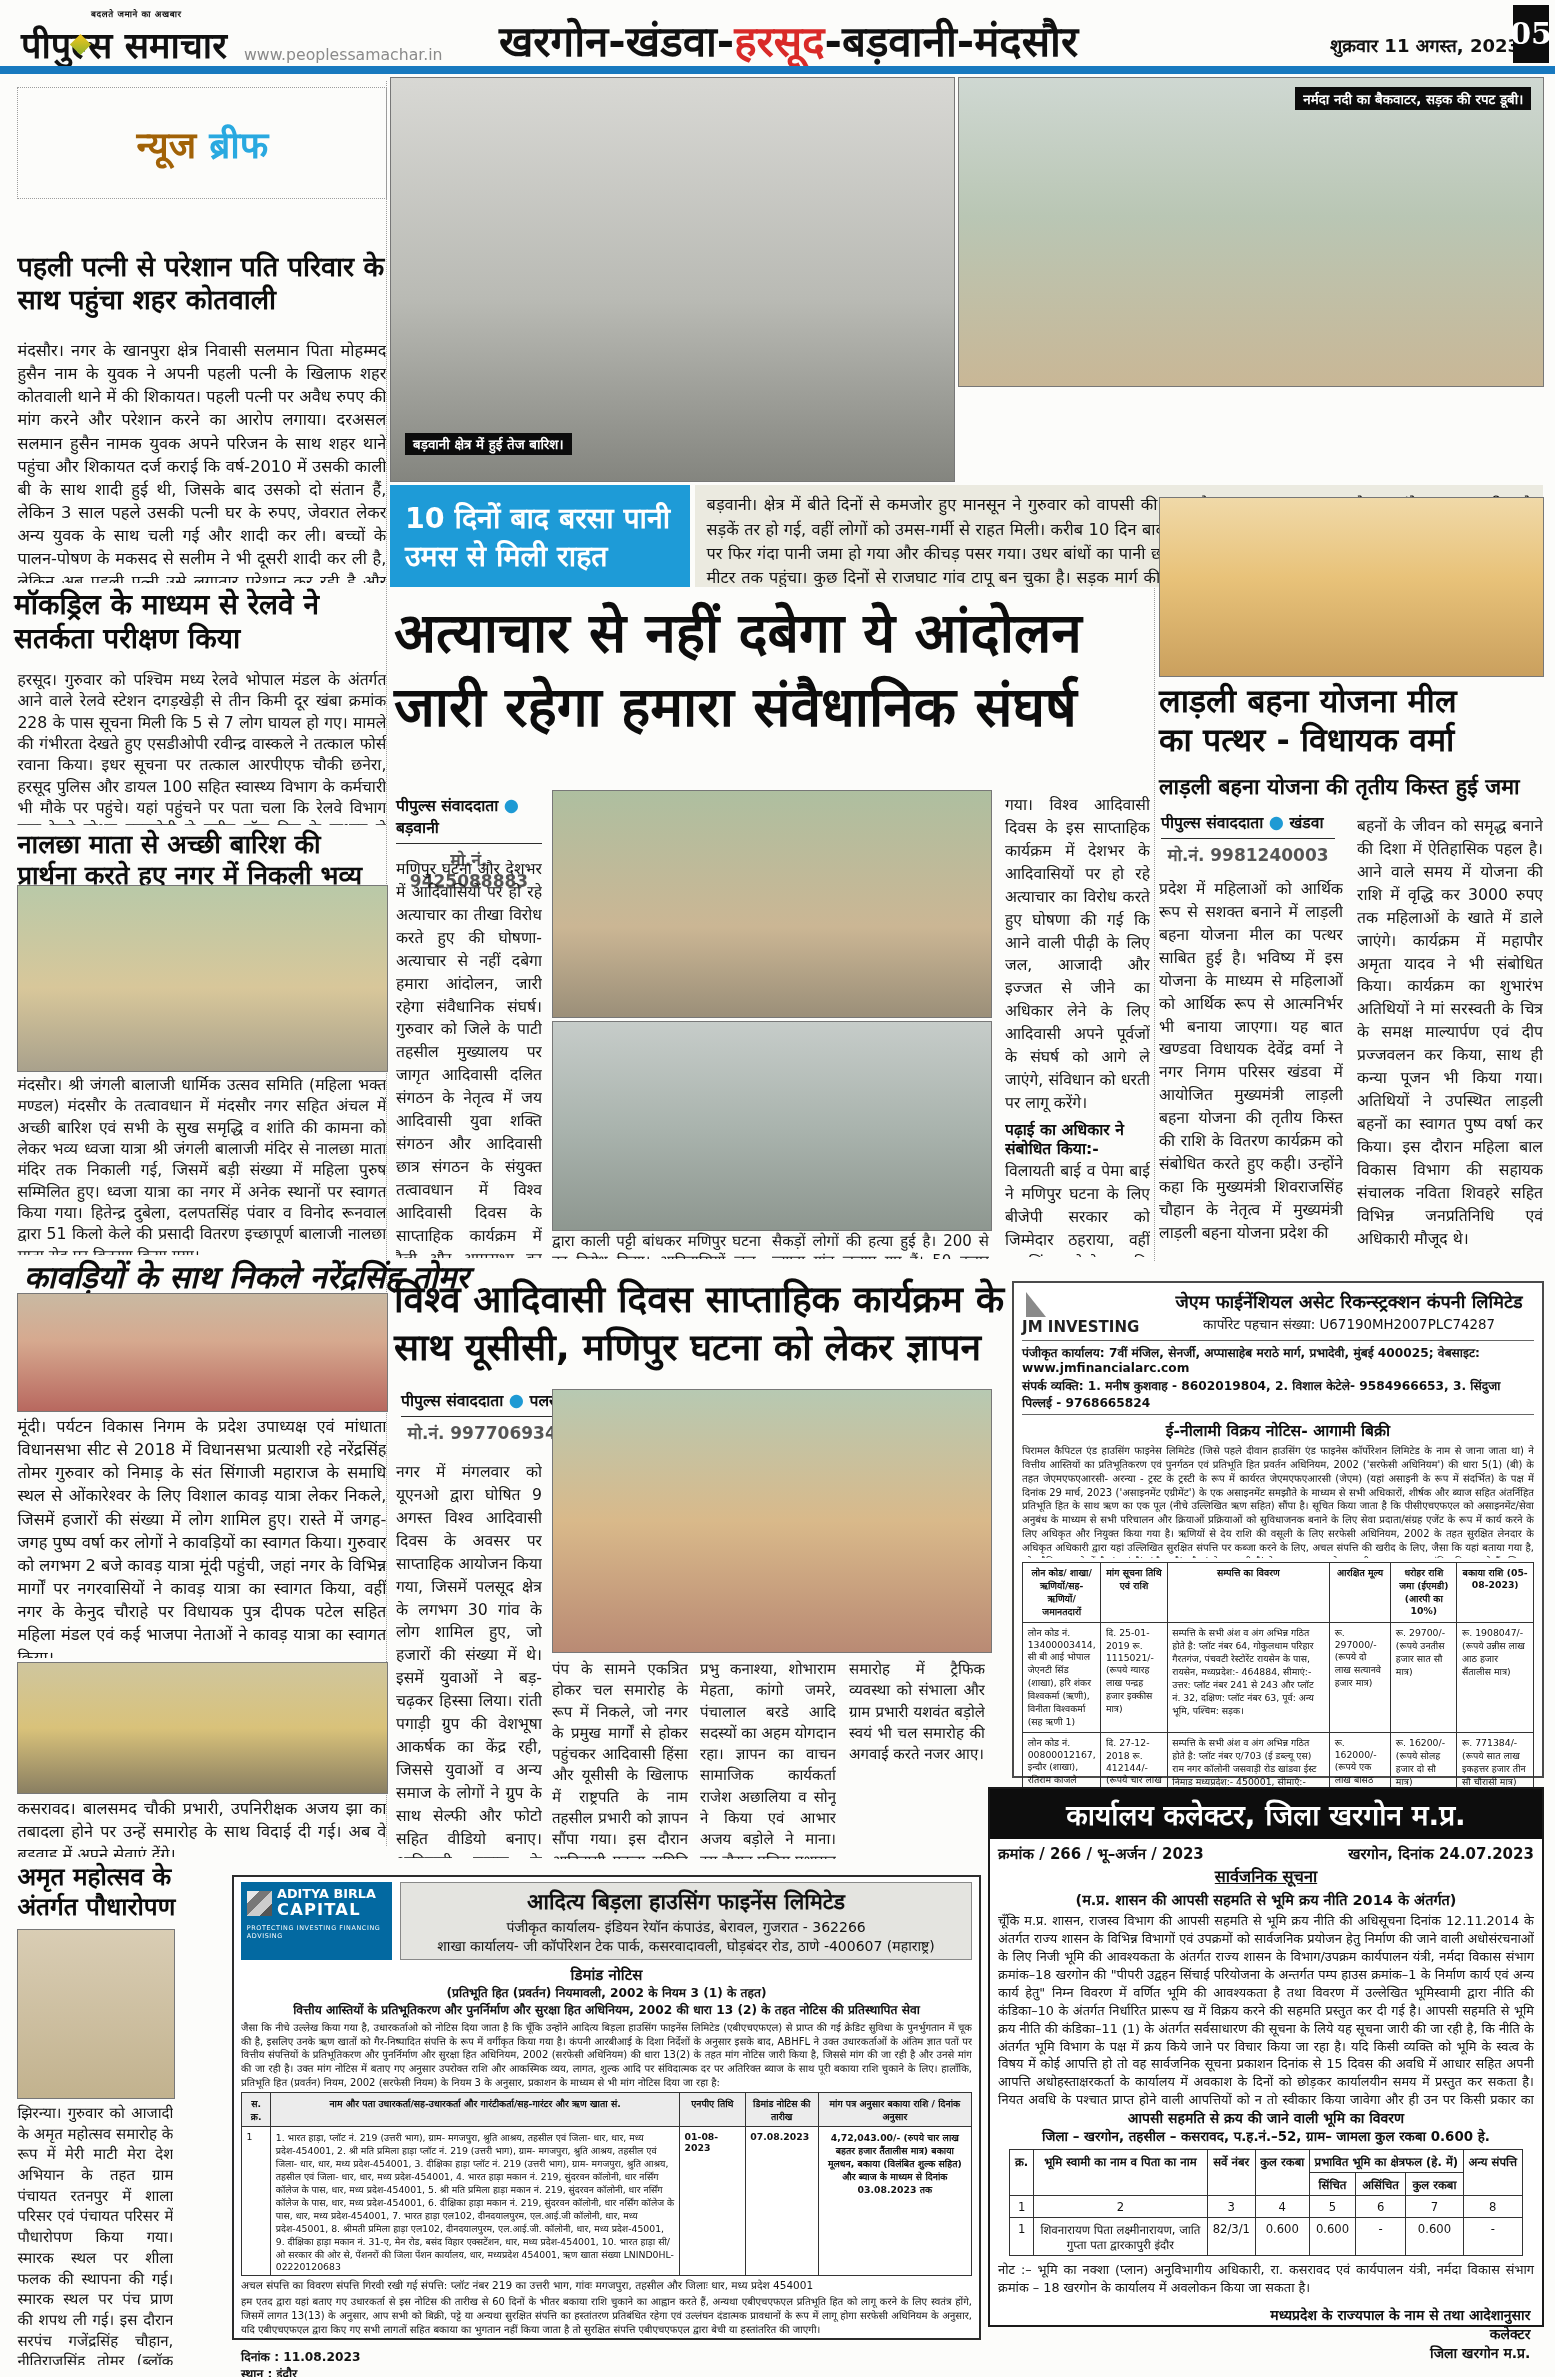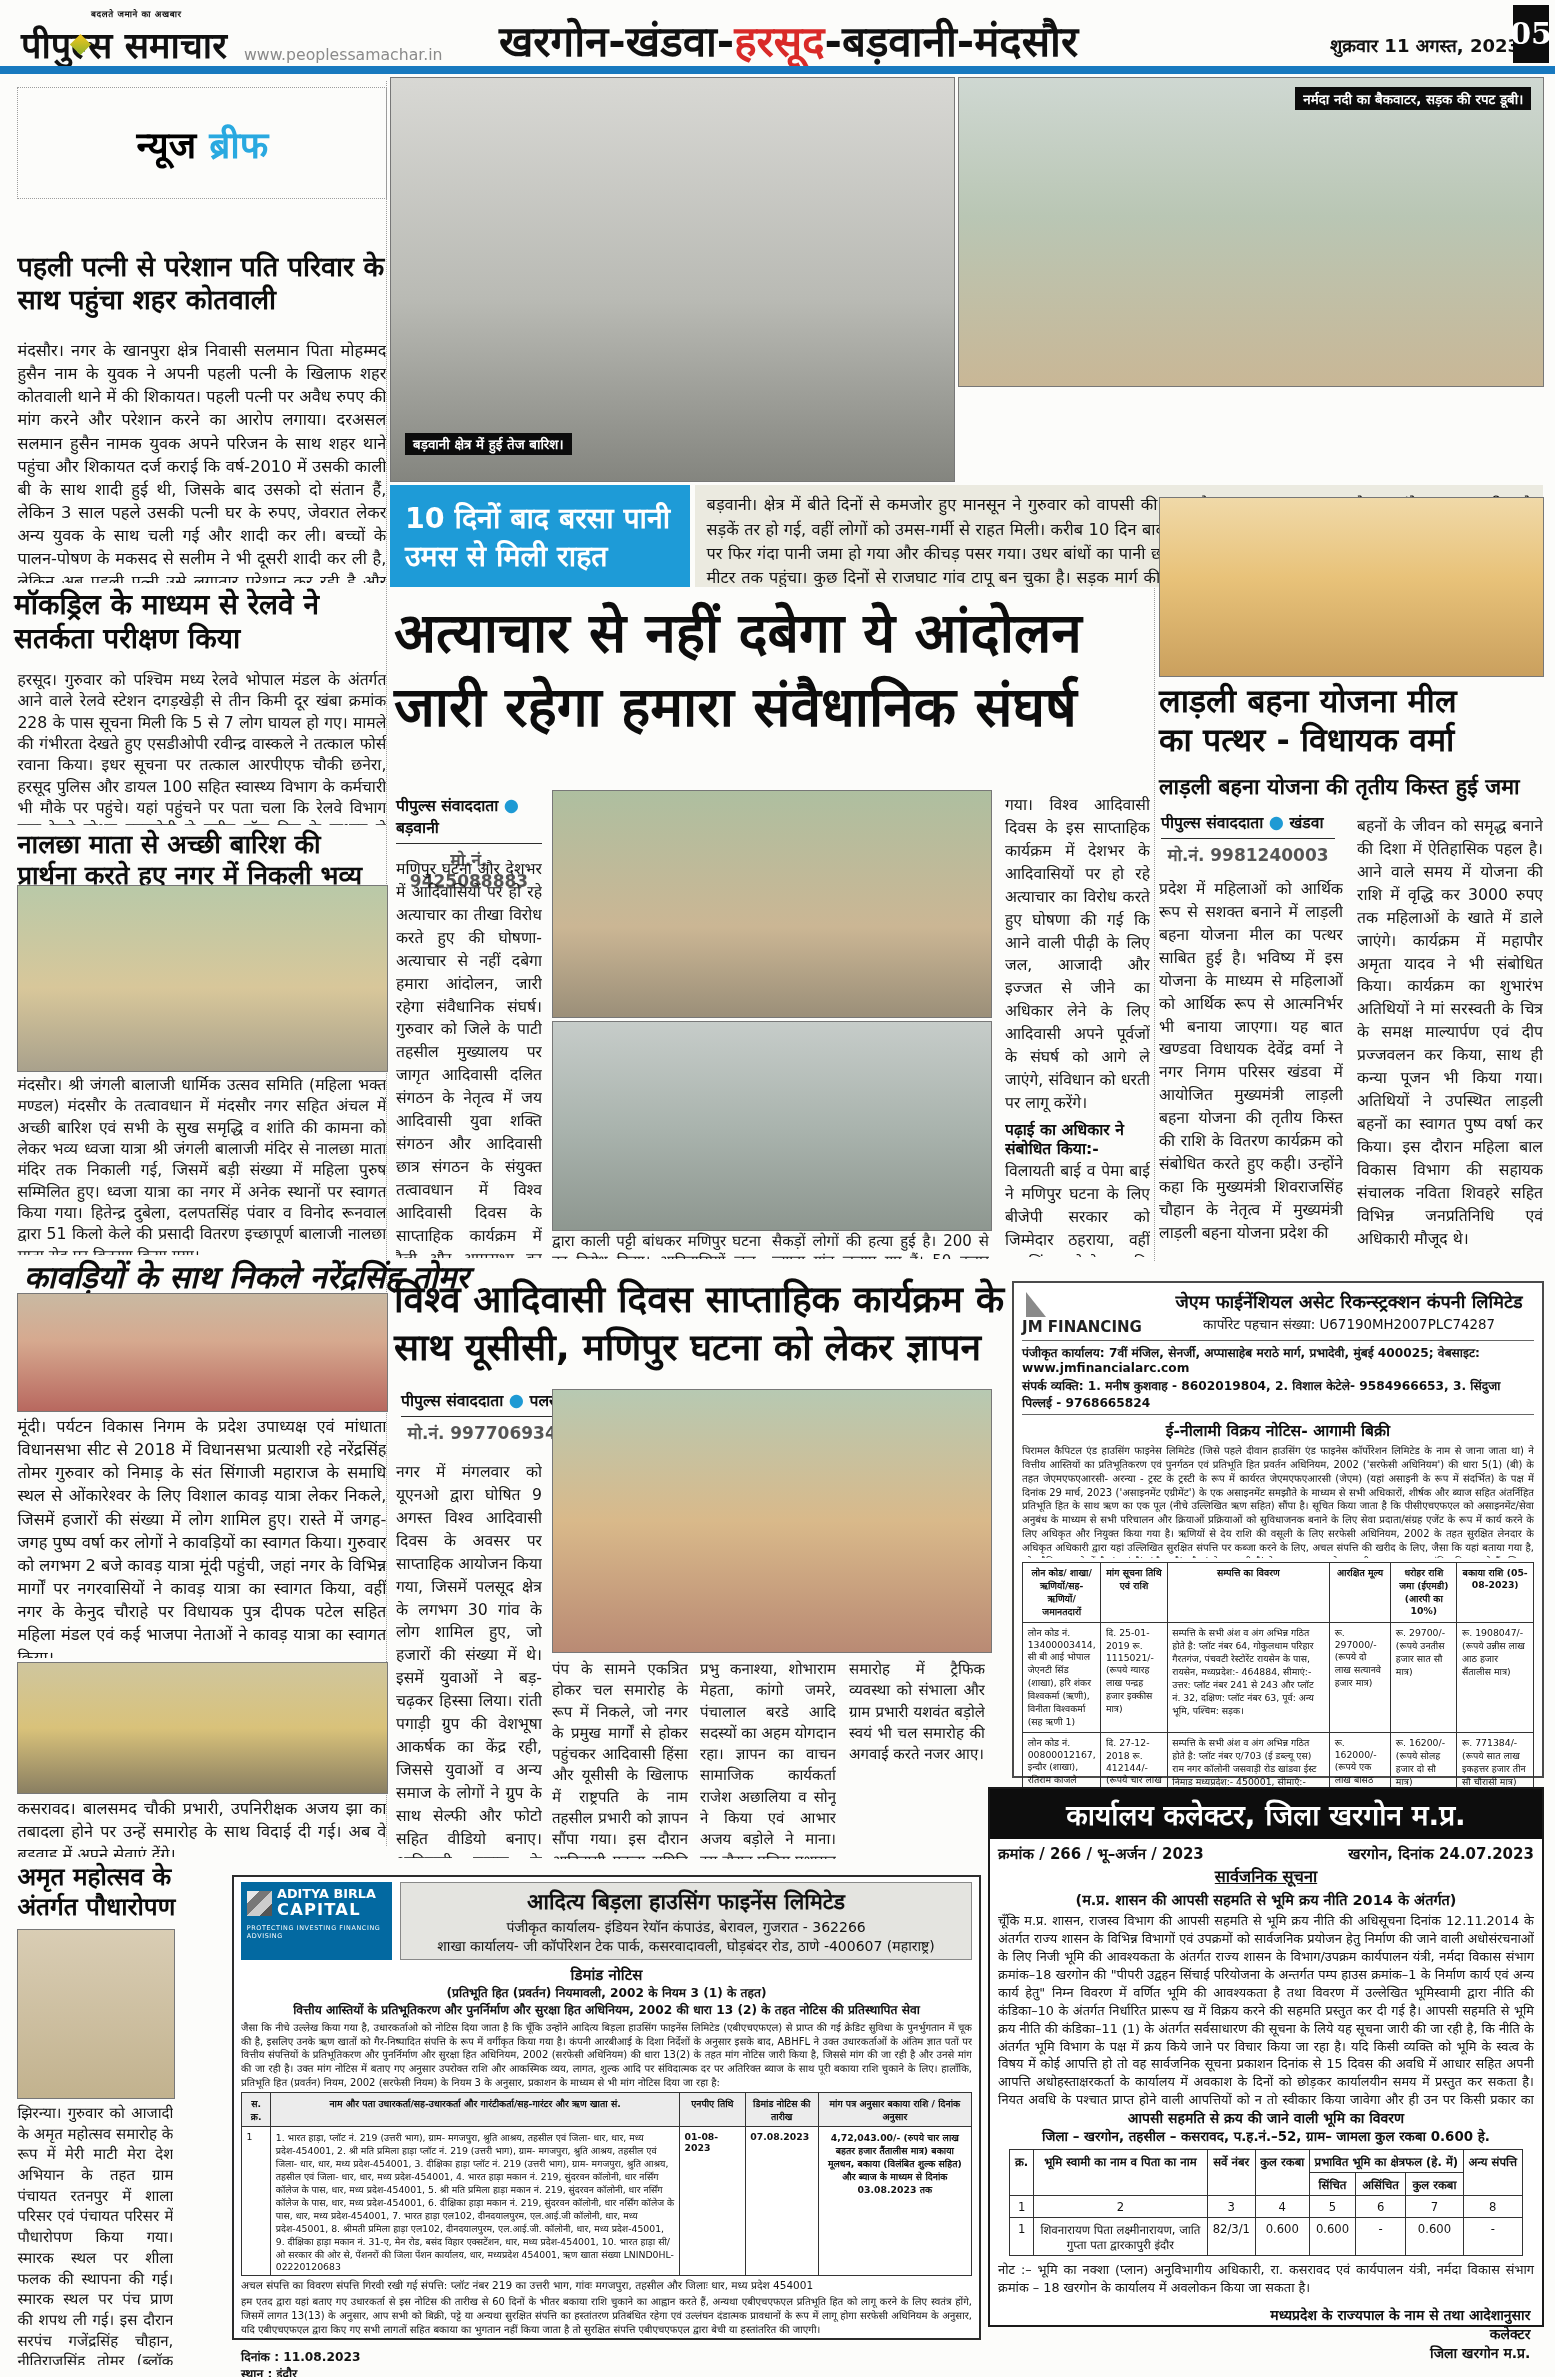--- a/index.html
+++ b/index.html
@@ -36,21 +36,21 @@
     <span>खरगोन-खंडवा-</span><span style="color:#d92a28;">हरसूद</span><span>-बड़वानी-मंदसौर</span>
   </div>
   <div class="abs" style="left:1330px;top:33px;font-size:18px;font-weight:bold;">शुक्रवार 11 अगस्त, 2023</div>
   <div class="abs" style="left:1513px;top:4.6px;width:36px;height:58px;background:#0d0d0d;color:#fff;display:flex;align-items:center;justify-content:center;font-family:'DejaVu Serif',serif;font-size:30px;font-weight:bold;">05</div>
   <div class="abs" style="left:0;top:66px;width:1555px;height:8.1px;background:#1879bf;"></div>
 
   <div class="vrule" style="left:386px;top:81px;height:1765px;"></div>
   <div class="vrule" style="left:1154px;top:494px;height:767px;"></div>
 
   <div class="abs" style="left:17.4px;top:87px;width:368px;height:110px;border:1.7px dotted #9d9d9d;display:flex;align-items:center;justify-content:center;font-size:37px;font-weight:bold;">
-    <span style="color:#000000;">न्यूज</span>&nbsp;<span style="color:#29a9e0;">ब्रीफ</span>
+    <span style="color:#a16207;">न्यूज</span>&nbsp;<span style="color:#29a9e0;">ब्रीफ</span>
   </div>
 
   <div class="abs hl" style="left:17.4px;top:251px;width:369px;font-size:27px;">पहली पत्नी से परेशान पति परिवार के साथ पहुंचा शहर कोतवाली</div>
   <div class="abs jtext" style="left:17.4px;top:339px;width:369px;height:244px;font-size:16.3px;">मंदसौर। नगर के खानपुरा क्षेत्र निवासी सलमान पिता मोहम्मद हुसैन नाम के युवक ने अपनी पहली पत्नी के खिलाफ शहर कोतवाली थाने में की शिकायत। पहली पत्नी पर अवैध रुपए की मांग करने और परेशान करने का आरोप लगाया। दरअसल सलमान हुसैन नामक युवक अपने परिजन के साथ शहर थाने पहुंचा और शिकायत दर्ज कराई कि वर्ष-2010 में उसकी काली बी के साथ शादी हुई थी, जिसके बाद उसको दो संतान हैं, लेकिन 3 साल पहले उसकी पत्नी घर के रुपए, जेवरात लेकर अन्य युवक के साथ चली गई और शादी कर ली। बच्चों के पालन-पोषण के मकसद से सलीम ने भी दूसरी शादी कर ली है, लेकिन अब पहली पत्नी उसे लगातार परेशान कर रही है और अवैध रुपए की मांग भी कर रही है, जिससे वह परेशान हो रहा है। उसने अपनी शिकायत लेकर परिवार सहित शहर कोतवाली थाना पहुंचकर पुलिस अधीक्षक के नाम ज्ञापन सौंपकर उचित कार्रवाई की मांग की।</div>
 
   <div class="abs hl" style="left:14px;top:588px;width:369px;font-size:28px;">मॉकड्रिल के माध्यम से रेलवे ने सतर्कता परीक्षण किया</div>
   <div class="abs jtext" style="left:17.4px;top:669px;width:369px;height:156px;font-size:15.7px;line-height:1.36;">हरसूद। गुरुवार को पश्चिम मध्य रेलवे भोपाल मंडल के अंतर्गत आने वाले रेलवे स्टेशन दगड़खेड़ी से तीन किमी दूर खंबा क्रमांक 228 के पास सूचना मिली कि 5 से 7 लोग घायल हो गए। मामले की गंभीरता देखते हुए एसडीओपी रवीन्द्र वास्कले ने तत्काल फोर्स रवाना किया। इधर सूचना पर तत्काल आरपीएफ चौकी छनेरा, हरसूद पुलिस और डायल 100 सहित स्वास्थ्य विभाग के कर्मचारी भी मौके पर पहुंचे। यहां पहुंचने पर पता चला कि रेलवे विभाग द्वारा रेलवे स्टेशन दगड़खेड़ी से करीब मॉक ड्रिल के माध्यम से सतर्कता परीक्षण किया गया। तब सभी ने राहत की सांस ली। इस दौरान आरपीएफ छनेरा चौकी प्रभारी सतीश पाठक, एएसआई एसएच बघेल, आरक्षक शीतल कुमार, नरेन्द्र, जाकिर खान, हरसूद थाने से हेड कांस्टेबल विनोद राजपूत, आरक्षक महेश परमार, दिलीप बोरखेड़े, डायल 100 पायलेट कंचन राजपूत मौके पर तत्काल पहुंचे।</div>
 
   <div class="abs hl" style="left:17.4px;top:829px;width:369px;font-size:25.6px;">नालछा माता से अच्छी बारिश की प्रार्थना करते हुए नगर में निकली भव्य ध्वजा यात्रा</div>
   <div class="photo" style="left:17.4px;top:885px;width:369px;height:185px;background:linear-gradient(180deg,#b9c9a8 0%,#d8c79a 55%,#a9a18c 100%);"></div>
@@ -127,21 +127,21 @@
   <div class="abs jtext" style="left:396px;top:1461px;width:146px;height:397px;font-size:15.7px;line-height:1.46;">नगर में मंगलवार को यूएनओ द्वारा घोषित 9 अगस्त विश्व आदिवासी दिवस के अवसर पर साप्ताहिक आयोजन किया गया, जिसमें पलसूद क्षेत्र के लगभग 30 गांव के लोग शामिल हुए, जो हजारों की संख्या में थे। इसमें युवाओं ने बड़-चढ़कर हिस्सा लिया। रांती पगाड़ी ग्रुप की वेशभूषा आकर्षक का केंद्र रही, जिससे युवाओं व अन्य समाज के लोगों ने ग्रुप के साथ सेल्फी और फोटो सहित वीडियो बनाए। आदिवासी समाज के युवाओं ने पारंपरिक वेशभूषा और पारंपरिक औजार के साथ शामिल हुए और अन्य समाज के लोगों ने जगह-जगह पर पुष्प वर्षा से समारोह का स्वागत किया और विश्व आदिवासी दिवस की बधाई दी। सामाजिक कार्यकर्ता अजय बड़ोले ने बताया कि समाजजन राजपुर रोड स्थित पेट्रोल</div>
   <div class="photo" style="left:552px;top:1389px;width:438px;height:262px;background:linear-gradient(180deg,#b7c9b2 0%,#d9b98a 50%,#b98a74 100%);"></div>
   <div class="abs jtext" style="left:552px;top:1659px;width:136px;height:200px;font-size:15px;line-height:1.42;">पंप के सामने एकत्रित होकर चल समारोह के रूप में निकले, जो नगर के प्रमुख मार्गों से होकर पहुंचकर आदिवासी हिंसा और यूसीसी के खिलाफ में राष्ट्रपति के नाम तहसील प्रभारी को ज्ञापन सौंपा गया। इस दौरान आदिवासी एकता समिति के सदस्य करण नरगावे, अनछीलाल बरडे, मोहन बरडे, हिसन जमरे,</div>
   <div class="abs jtext" style="left:700px;top:1659px;width:136px;height:200px;font-size:15px;line-height:1.42;">प्रभु कनाश्या, शोभाराम मेहता, कांगो जमरे, पंचालाल बरडे आदि सदस्यों का अहम योगदान रहा। ज्ञापन का वाचन सामाजिक कार्यकर्ता राजेश अछालिया व सोनू ने किया एवं आभार अजय बड़ोले ने माना। इस दौरान पुलिस प्रशासन ने चल</div>
   <div class="abs jtext" style="left:849px;top:1659px;width:136px;height:200px;font-size:15px;line-height:1.42;">समारोह में ट्रैफिक व्यवस्था को संभाला और ग्राम प्रभारी यशवंत बड़ोले स्वयं भी चल समारोह की अगवाई करते नजर आए।</div>
 
   <div class="abs" style="left:1012px;top:1281px;width:532px;height:497px;border:2.3px solid #4a4a4a;background:#fff;box-sizing:border-box;padding:5.8px 8.1px;">
     <div style="display:flex;gap:8.1px;border-bottom:1.2px solid #666;padding-bottom:3.5px;">
       <div style="width:134px;">
         <div style="width:0;height:0;border-left:20px solid #8a8a8a;border-top:25.6px solid transparent;margin:3.5px 0 1.2px 3.5px;"></div>
-        <div style="font-size:15px;font-weight:bold;color:#222;">JM FINANCING</div>
+        <div style="font-size:15px;font-weight:bold;color:#222;">JM INVESTING</div>
       </div>
       <div style="flex:1;text-align:center;">
         <div style="font-size:18px;font-weight:bold;">जेएम फाईनेंशियल असेट रिकन्स्ट्रक्शन कंपनी लिमिटेड</div>
         <div style="font-size:13.4px;margin-top:2.3px;">कार्पोरेट पहचान संख्या:  U67190MH2007PLC74287</div>
       </div>
     </div>
     <div style="font-size:12.2px;font-weight:bold;margin-top:3.5px;">पंजीकृत कार्यालय: 7वीं मंजिल, सेनर्जी, अप्पासाहेब मराठे मार्ग, प्रभादेवी, मुंबई 400025; वेबसाइट: www.jmfinancialarc.com</div>
     <div style="font-size:12.2px;font-weight:bold;margin-top:1.2px;border-bottom:1.2px solid #666;padding-bottom:3.5px;">संपर्क व्यक्ति: 1. मनीष कुशवाह - 8602019804,  2. विशाल केटेले- 9584966653,  3. सिंदुजा पिल्लई - 9768665824</div>
     <div class="center" style="font-size:15.7px;font-weight:bold;margin:3.5px 0;">ई-नीलामी विक्रय नोटिस- आगामी बिक्री</div>
     <div class="small jtext" style="font-size:10px;height:114px;">पिरामल कैपिटल एंड हाउसिंग फाइनेस लिमिटेड (जिसे पहले दीवान हाउसिंग एंड फाइनेस कॉर्पोरेशन लिमिटेड के नाम से जाना जाता था) ने वित्तीय आस्तियों का प्रतिभूतिकरण एवं पुनर्गठन एवं प्रतिभूति हित प्रवर्तन अधिनियम, 2002 ('सरफेसी अधिनियम') की धारा 5(1) (बी) के तहत जेएमएफएआरसी- अरन्या - ट्रस्ट के ट्रस्टी के रूप में कार्यरत जेएमएफएआरसी (जेएम) (यहां असाइनी के रूप में संदर्भित) के पक्ष में दिनांक 29 मार्च, 2023 ('असाइनमेंट एग्रीमेंट') के एक असाइनमेंट समझौते के माध्यम से सभी अधिकारों, शीर्षक और ब्याज सहित अंतर्निहित प्रतिभूति हित के साथ ऋण का एक पूल (नीचे उल्लिखित ऋण सहित) सौंपा है। सूचित किया जाता है कि पीसीएचएफएल को असाइनमेंट/सेवा अनुबंध के माध्यम से सभी परिचालन और क्रियाओं प्रक्रियाओं को सुविधाजनक बनाने के लिए सेवा प्रदाता/संग्रह एजेंट के रूप में कार्य करने के लिए अधिकृत और नियुक्त किया गया है। ऋणियों से देय राशि की वसूली के लिए सरफेसी अधिनियम, 2002 के तहत सुरक्षित लेनदार के अधिकृत अधिकारी द्वारा यहां उल्लिखित सुरक्षित संपत्ति पर कब्जा करने के लिए, अचल संपत्ति की खरीद के लिए, जैसा कि यहां बताया गया है, जो भौतिक कब्जे में है, 'जहां है', 'जैसा है' और 'जो कुछ भी है' के आधार पर अधोहस्ताक्षरी द्वारा प्रस्ताव आमंत्रित किए जाते हैं, जिनका विवरण नीचे दिया गया है:-</div>

